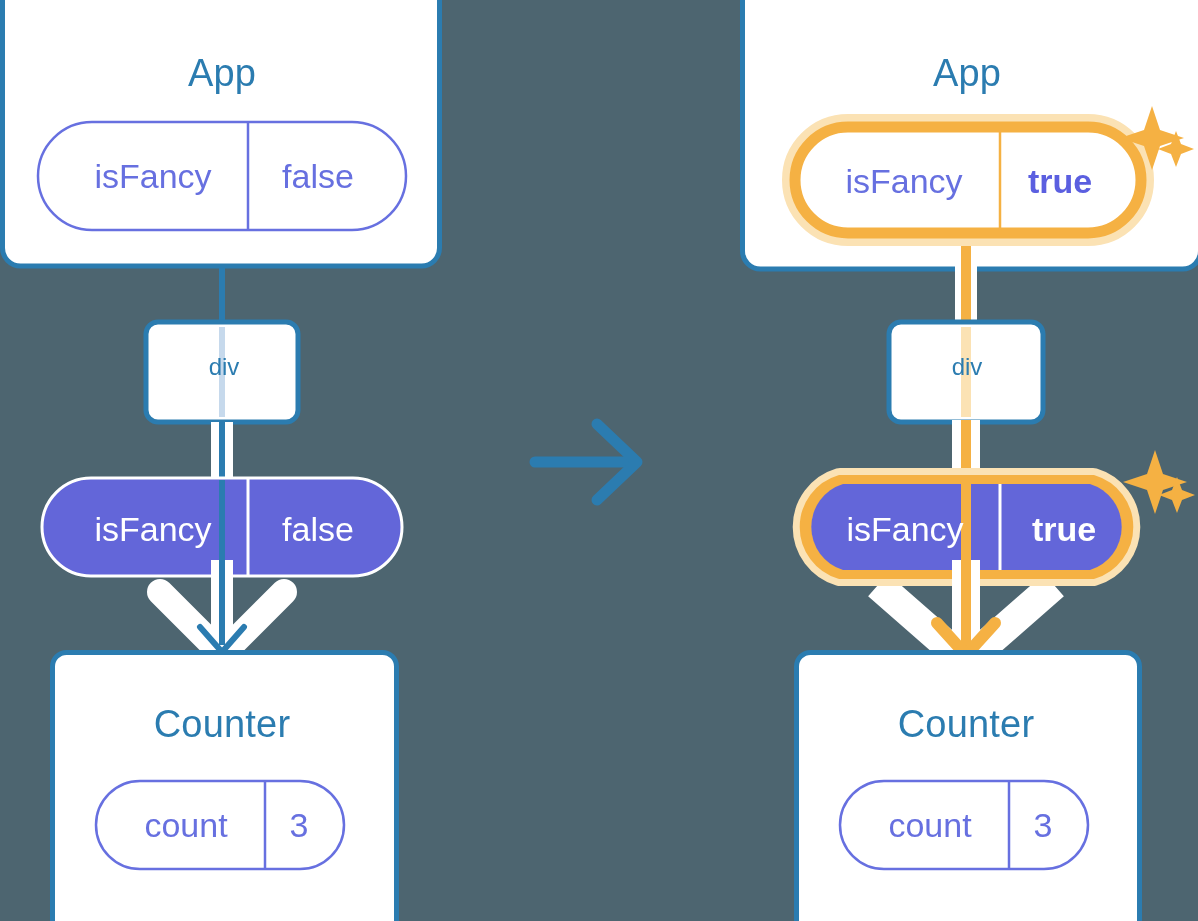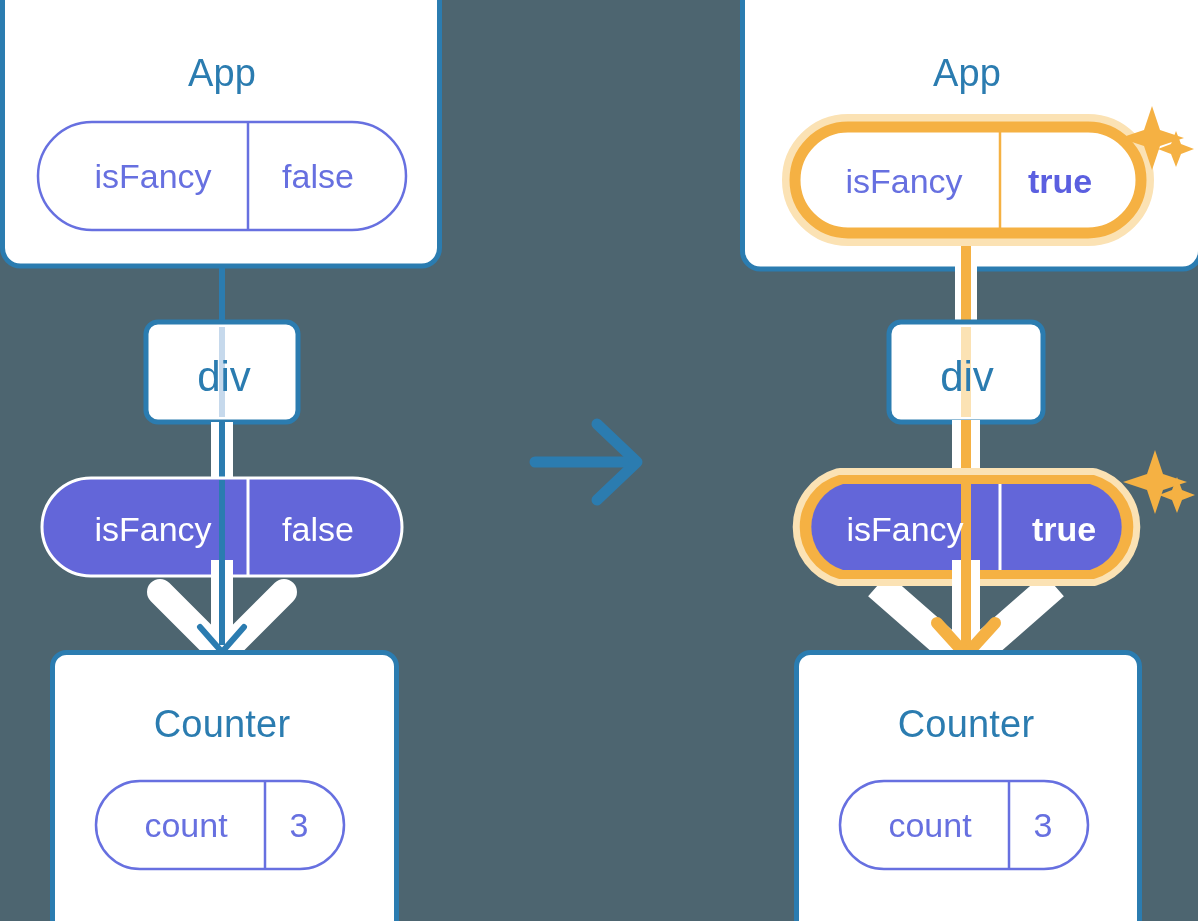--- a/index.html
+++ b/index.html
@@ -55,21 +55,21 @@
   }
   .prop-val-solid {
     color: #ffffff;
     font-size: 34px;
   }
   .prop-val-solid.bold {
     font-weight: bold;
   }
   .div-label {
     color: #2b7cb0;
-    font-size: 42px;
+    font-size: 24px;
   }
   .ctr {
     transform: translateX(-50%);
   }
 </style>
 </head>
 <body>
 
 <div id="stage">
 

